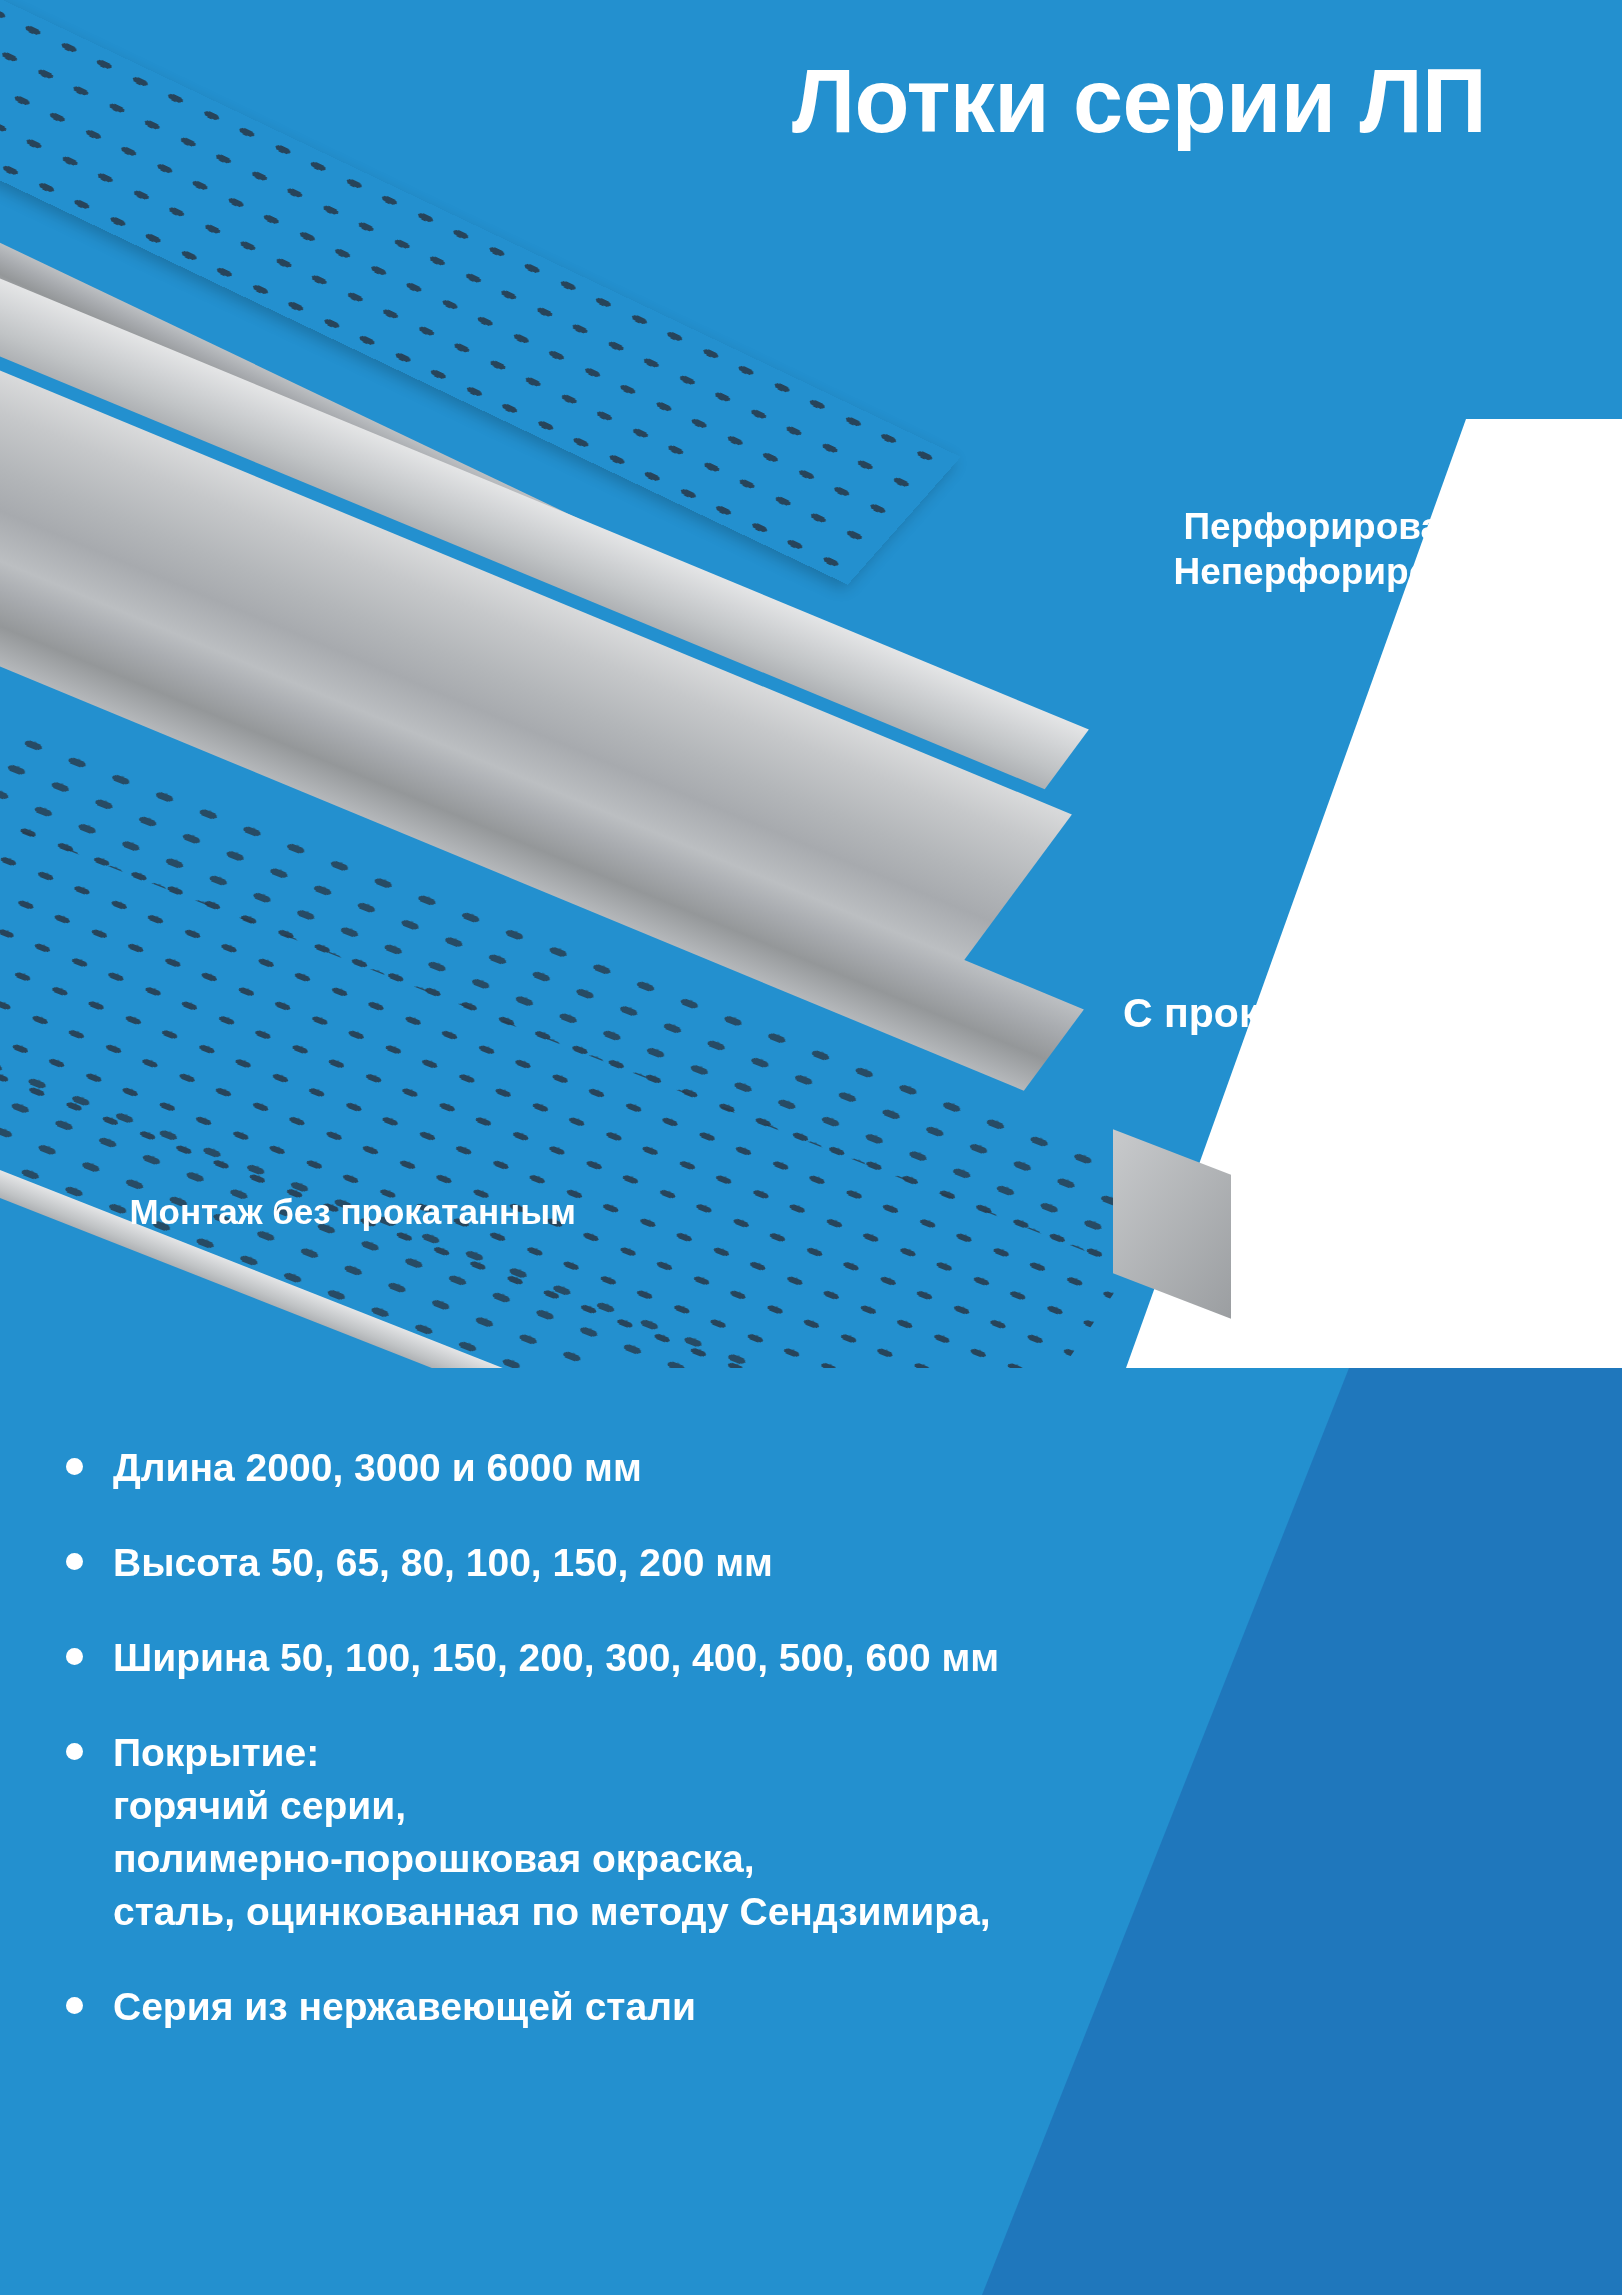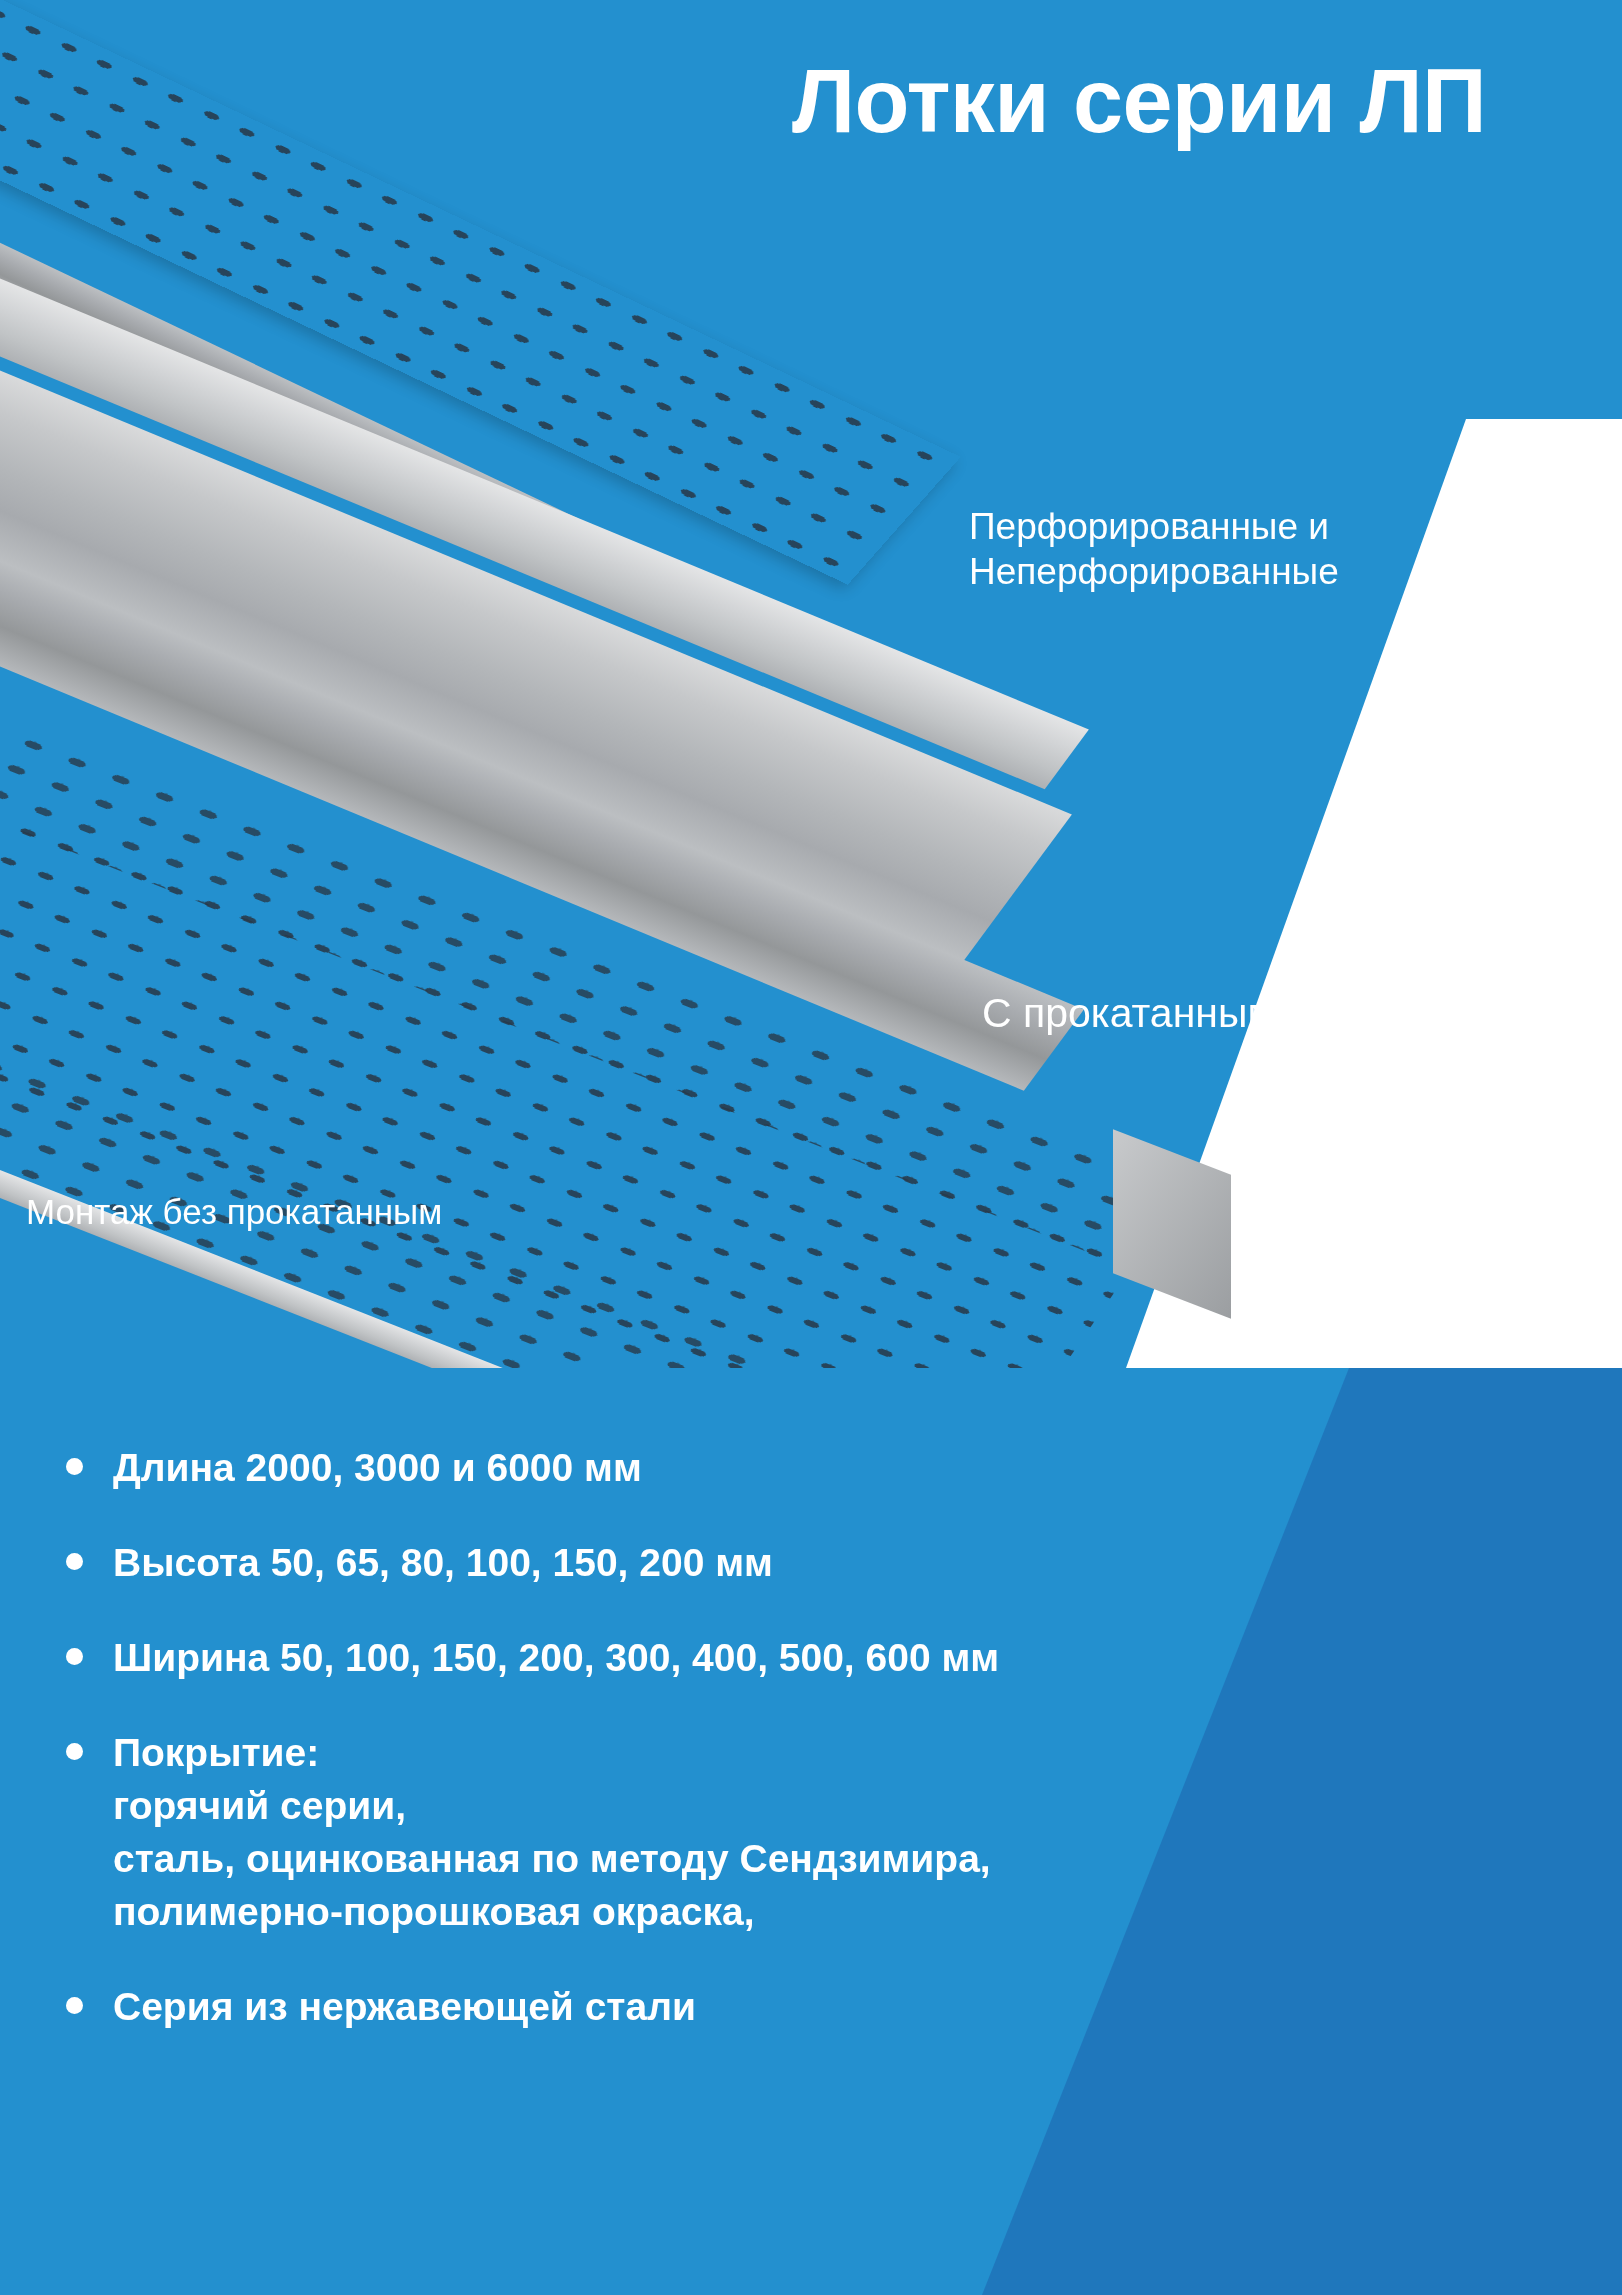--- a/index.html
+++ b/index.html
@@ -49,22 +49,22 @@
     color: #ffffff;
     font-size: 90px;
     font-weight: bold;
     line-height: 1.02;
     letter-spacing: -0.7px;
   }
 
   .callout {
     position: absolute;
     color: #ffffff;
-    font-weight: normal;
-    text-align: left;
+    font-weight: bold;
+    text-align: right;
     line-height: 1.22;
   }
   .callout-perf {
     left: 969px;
     top: 504px;
     width: 602px;
     font-size: 37px;
   }
   .callout-lock {
     left: 982px;
@@ -291,22 +291,22 @@
     </li>
     <li>
       <span>Высота 50, 65, 80, 100, 150, 200 мм</span>
     </li>
     <li>
       <span>Ширина 50, 100, 150, 200, 300, 400, 500, 600 мм</span>
     </li>
     <li>
       <span class="sub-line">Покрытие:</span>
       <span class="sub-line">горячий серии,</span>
+      <span class="sub-line">полимерно-порошковая окраска,</span>
       <span class="sub-line">сталь, оцинкованная по методу Сендзимира,</span>
-      <span class="sub-line">полимерно-порошковая окраска,</span>
     </li>
     <li>
       <span>Серия из нержавеющей стали</span>
     </li>
   </ul>
 
 </div>
 
 
 </body></html>

